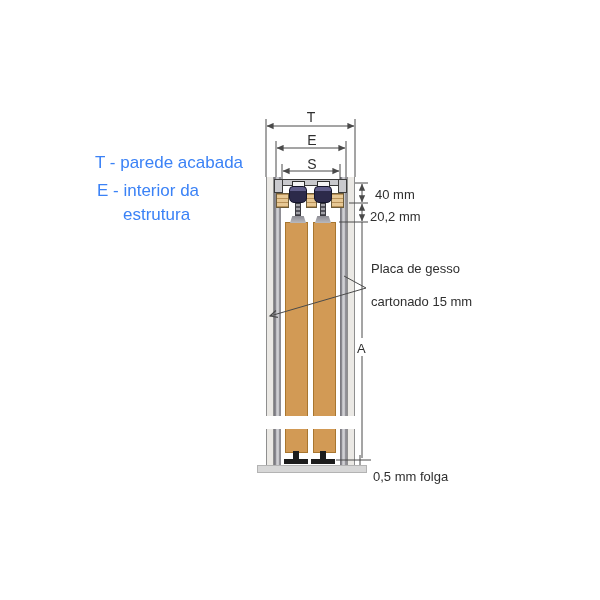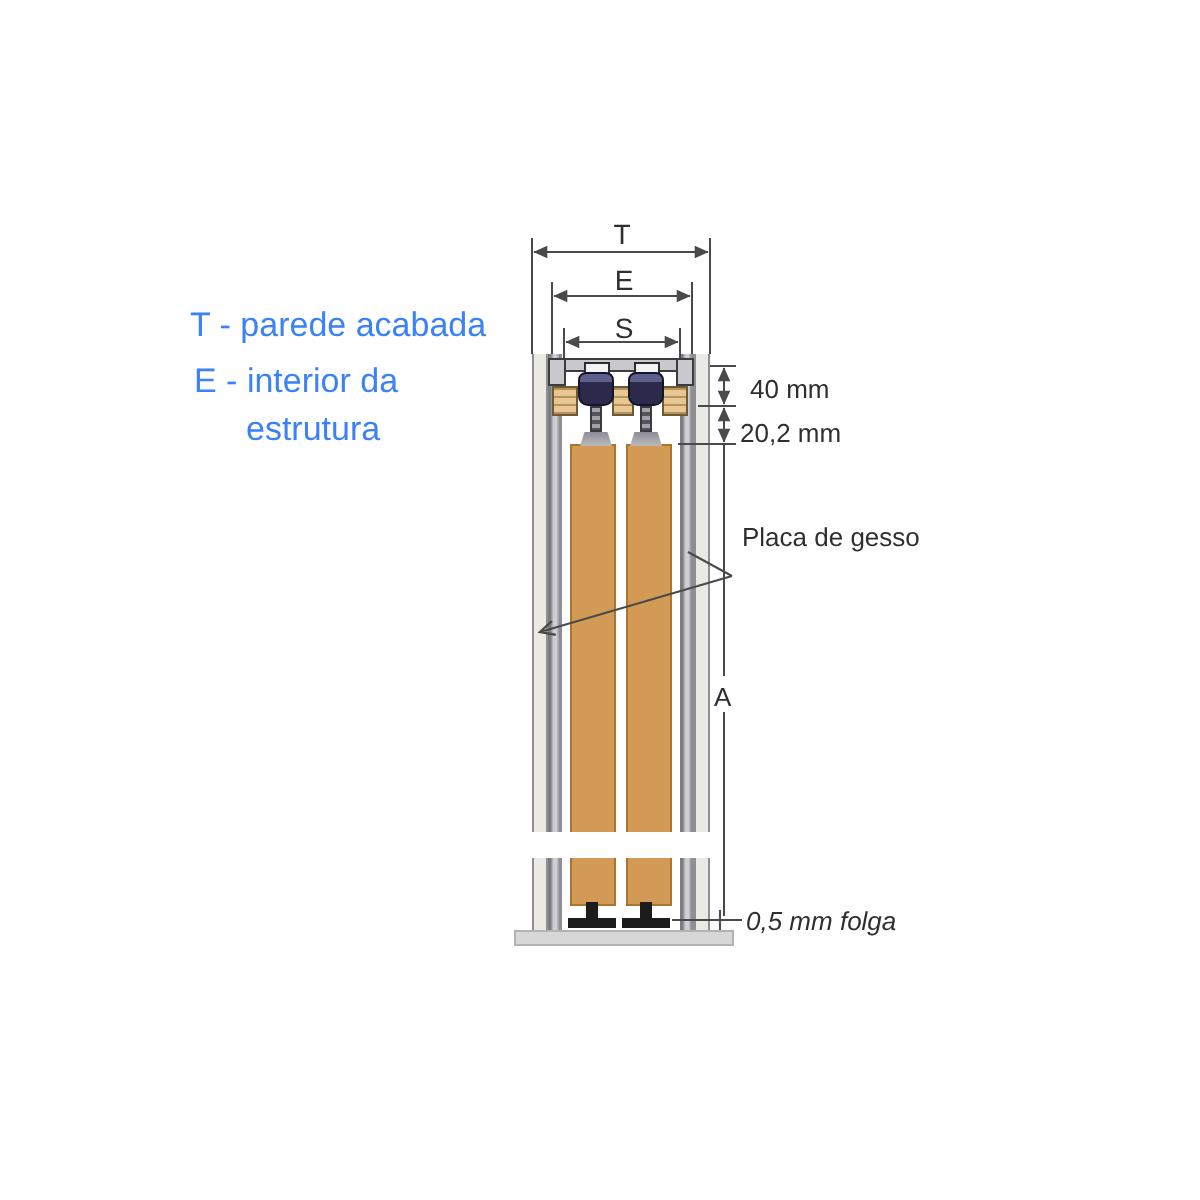--- a/index.html
+++ b/index.html
@@ -114,18 +114,19 @@
   </svg>
 
   <div class="dimletter" style="left:311px;top:109px;">T</div>
   <div class="dimletter" style="left:312px;top:132px;">E</div>
   <div class="dimletter" style="left:312px;top:156px;">S</div>
 
   <div class="anno" style="left:375px;top:186px;">40 mm</div>
   <div class="anno" style="left:370px;top:208px;">20,2 mm</div>
 
   <div class="anno" style="left:371px;top:260px;">Placa de gesso</div>
+  <div class="anno" style="left:371px;top:293px;">cartonado 15 mm</div>
 
   <div class="anno" style="left:357px;top:340px;">A</div>
 
-  <div class="anno" style="left:373px;top:452px;font-style:italic;">0,5 mm folga</div>
+  <div class="anno" style="left:373px;top:468px;">0,5 mm folga</div>
 
 </div>
 
 </body></html>

